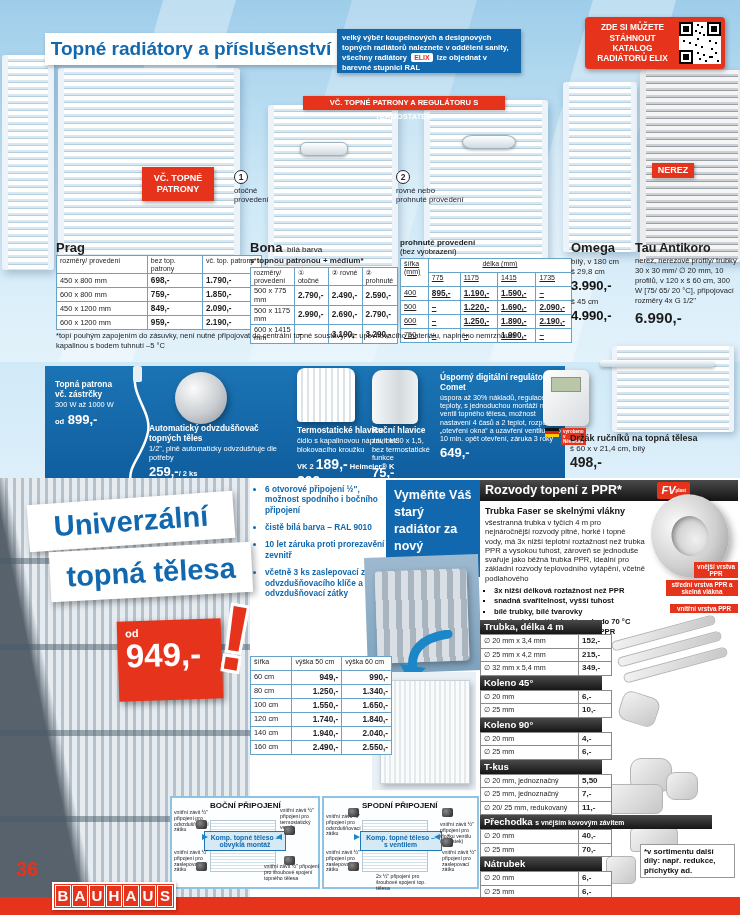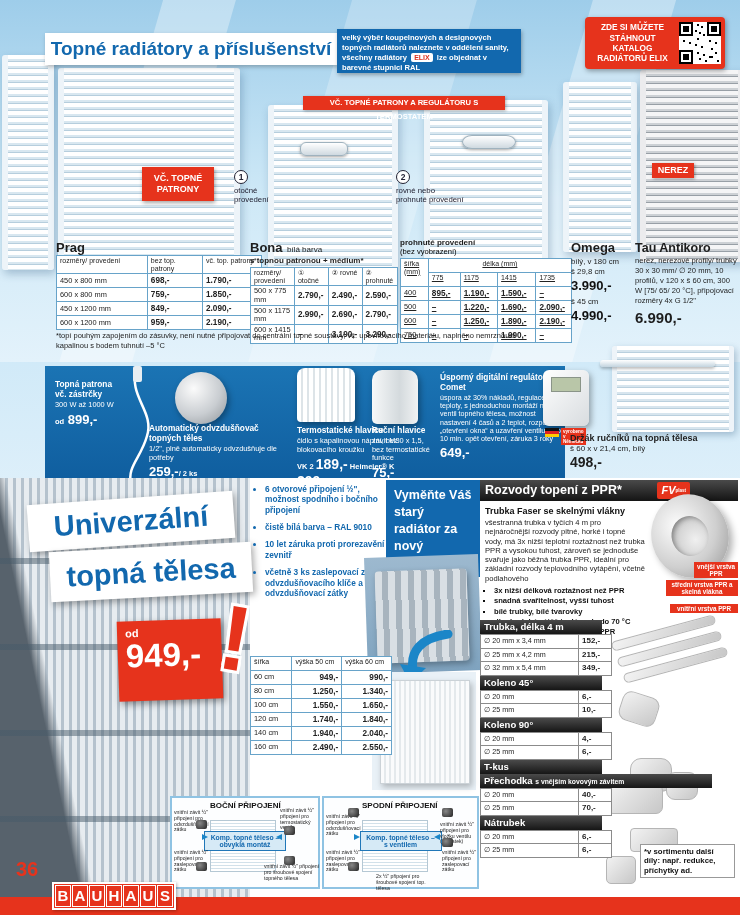--- a/index.html
+++ b/index.html
@@ -661,20 +661,36 @@
               </tr>
               <tr>
                 <td>∅ 25 mm</td>
                 <td>6,-</td>
               </tr>
             </tbody>
           </table>
       </div>
       <div class="ppr-sec">
         <div class="ppr-bar2">T-kus</div>
+        <table class="ppr-table">
+            <tbody>
+              <tr>
+                <td>∅ 20 mm, jednoznačný</td>
+                <td>5,50</td>
+              </tr>
+              <tr>
+                <td>∅ 25 mm, jednoznačný</td>
+                <td>7,-</td>
+              </tr>
+              <tr>
+                <td>∅ 20/ 25 mm, redukovaný</td>
+                <td>11,-</td>
+              </tr>
+            </tbody>
+          </table>
       </div>
       <div class="ppr-sec">
         <div class="ppr-bar2 wide">
           <span>Přechodka</span>
           <span class="bar-sub">s vnějším kovovým závitem</span>
         </div>
         <table class="ppr-table">
             <tbody>
               <tr>
                 <td>∅ 20 mm</td>

